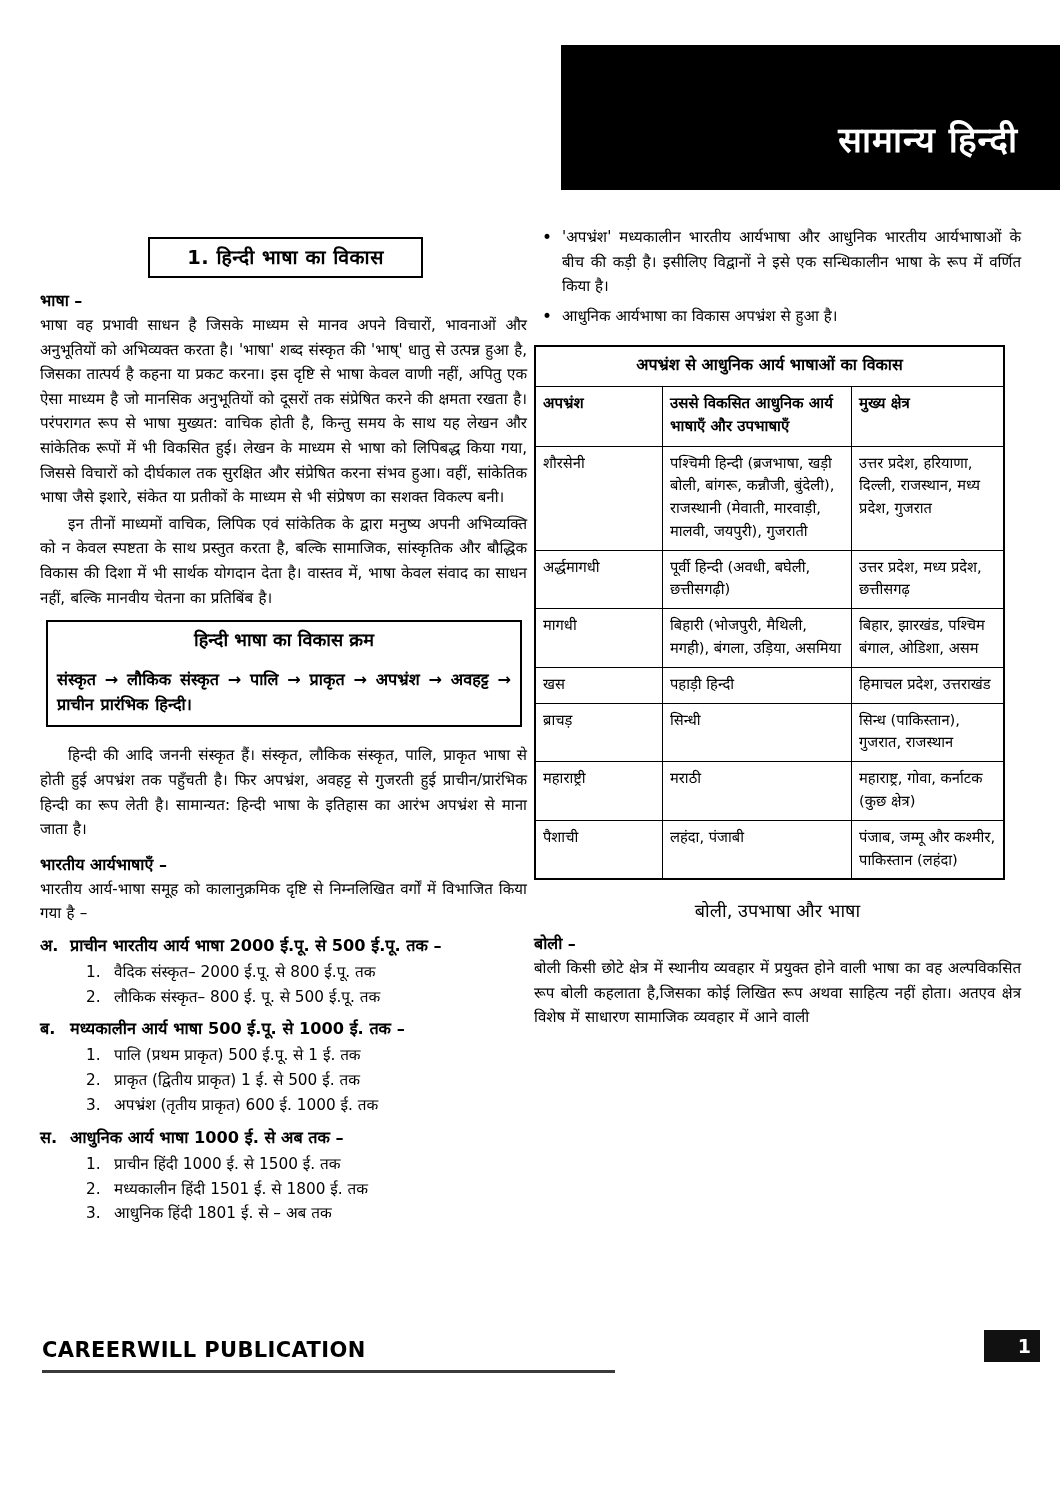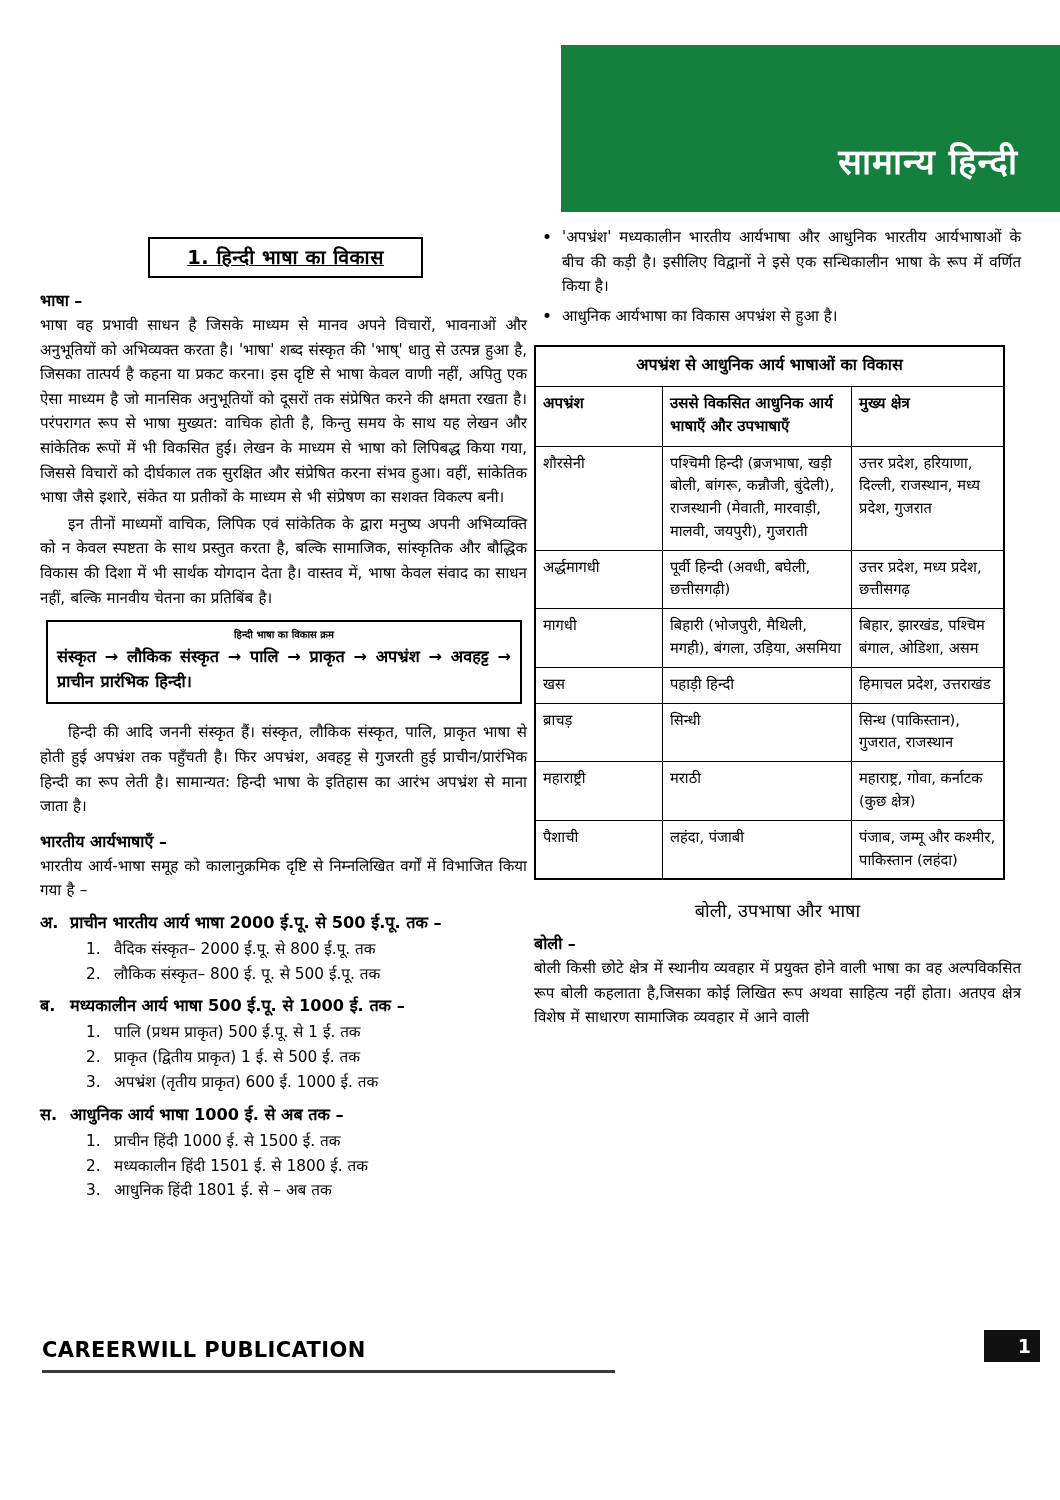--- a/index.html
+++ b/index.html
@@ -12,22 +12,22 @@
     position: relative;
     font-family: "Liberation Serif", "DejaVu Serif", serif;
     color: #000;
     overflow: hidden;
   }
 
   
   #header-banner {
     position: absolute;
     left: 561px; top: 45px;
-    width: 499px; height: 167px;
-    background: #15803d;
+    width: 499px; height: 145px;
+    background: #000000;
   }
   #header-title {
     position: absolute;
     right: 42px; bottom: 28px;
     color: #ffffff;
     font-family: "DejaVu Sans", sans-serif;
     font-weight: bold;
     font-size: 35px;
     letter-spacing: 1px;
     white-space: nowrap;
@@ -71,35 +71,34 @@
     margin: 12px 0 0 108px;
     width: 275px;
     border: 2.2px solid #000;
     text-align: center;
     padding: 4px 0 6px 0;
   }
   #chapter-title-box .t {
     font-size: 19.5px;
     font-weight: bold;
     letter-spacing: 0.5px;
-    text-decoration: underline;
   }
 
   
   #dev-order-box {
     margin: 10px 0 0 6px;
     width: 476px;
     border: 2.2px solid #000;
     padding: 5px 9px 8px 9px;
   }
   #dev-order-title {
     text-align: center;
-    font-size: 10px;
-    font-weight: bold;
-    margin-bottom: 3px;
+    font-size: 18px;
+    font-weight: bold;
+    margin-bottom: 16px;
   }
   #dev-order-chain {
     font-size: 16.2px;
     font-weight: bold;
     line-height: 1.55;
     text-align: justify;
     text-justify: inter-word;
     word-spacing: 1px;
   }
 

